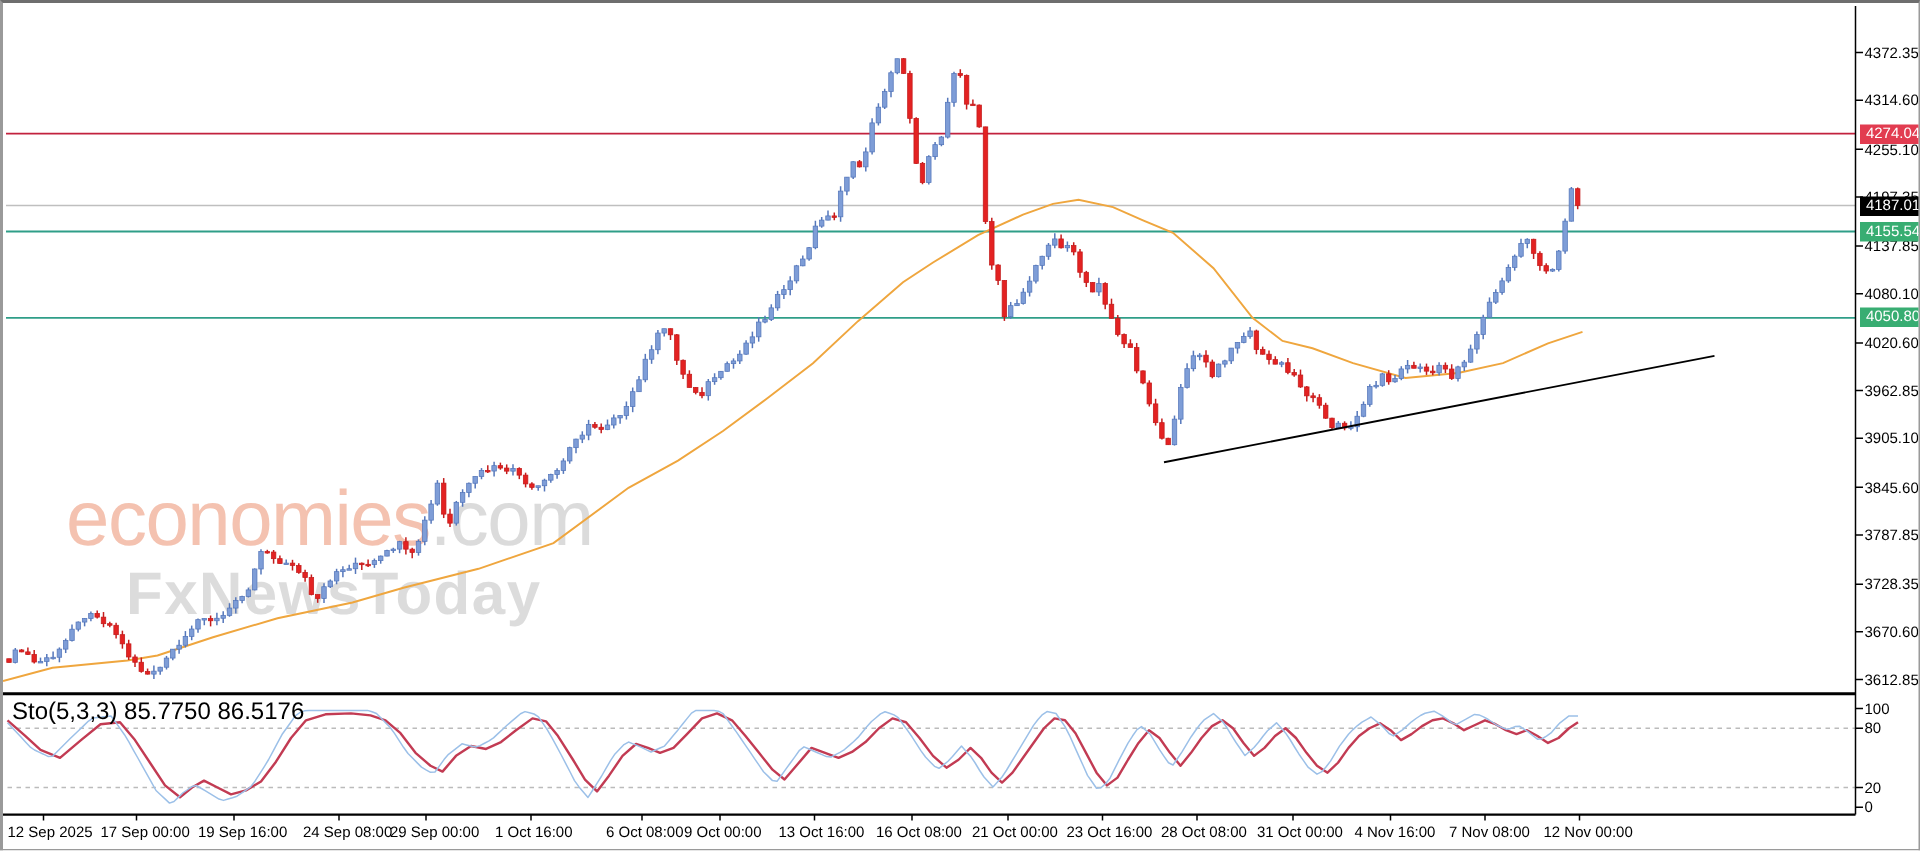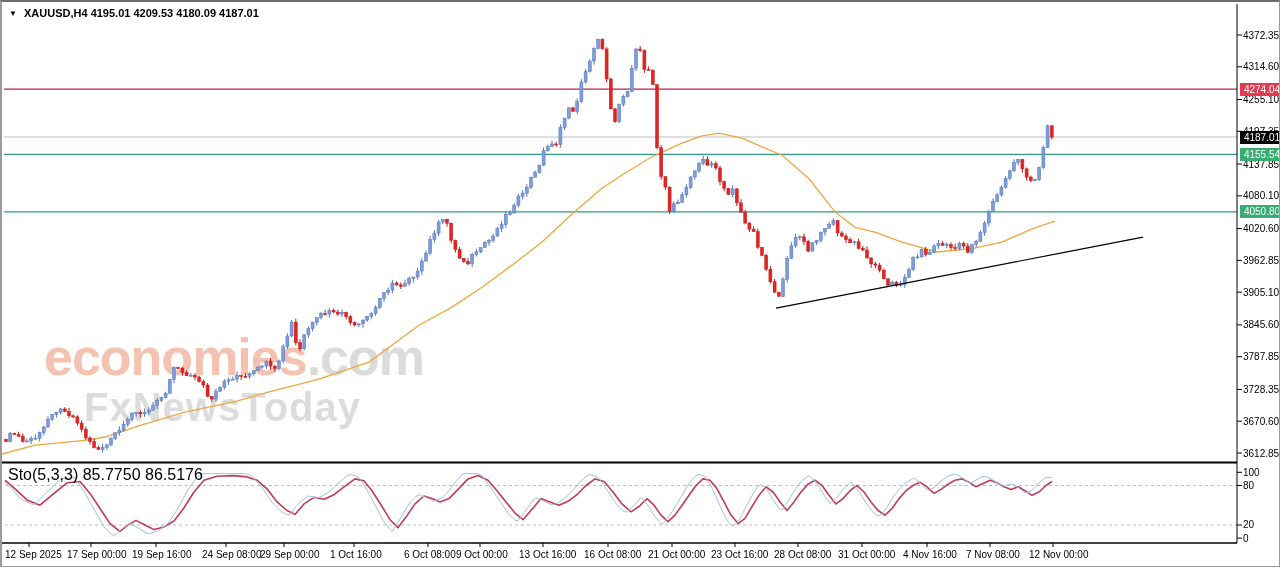--- a/index.html
+++ b/index.html
@@ -1,21 +1,21 @@
 <!DOCTYPE html>
 <html><head>
 <meta charset="utf-8">
 <style>
   html,body{margin:0;padding:0;background:#fff;}
   #app{position:relative;width:1280px;height:567px;background:#fff;overflow:hidden;
        font-family:"Liberation Sans",sans-serif;
        border-top:2px solid #6e6e6e;border-left:2px solid #9a9a9a;
        border-right:1px solid #9a9a9a;border-bottom:1px solid #9a9a9a;box-sizing:border-box;}
   #watermark{position:absolute;left:42px;top:318px;z-index:0;line-height:1;user-select:none;}
-  .wm-line1{font-size:52px;font-weight:bold;letter-spacing:-1px;margin-top:11px;}
+  .wm-line1{font-size:52px;font-weight:normal;letter-spacing:-1px;}
   .wm-brand{color:rgba(238,156,128,0.62);}
   .wm-suffix{color:rgba(190,190,190,0.55);}
   .wm-line2{font-size:40px;font-weight:bold;color:rgba(185,185,185,0.5);margin-top:4px;margin-left:40px;letter-spacing:1px;}
   svg#chart{position:absolute;left:0;top:0;z-index:1;}
   #header{position:absolute;left:7px;top:5px;z-index:2;font-size:11px;font-weight:bold;color:#000;}
   #header .arrow{font-size:8px;vertical-align:1px;margin-right:4px;cursor:pointer;}
   #sto-label{position:absolute;left:6px;top:464px;z-index:2;font-size:16px;color:#000;}
   .badge{position:absolute;left:1238px;z-index:3;width:44px;height:13px;font-size:10px;
          line-height:13px;text-align:center;color:#fff;}
   .axis-text{font-size:10px;fill:#000;}
@@ -622,26 +622,20 @@
         <text x="836" y="556" class="axis-text">31 Oct 00:00</text>
         <line x1="925" y1="541" x2="925" y2="545" stroke="#000" stroke-width="1"></line>
         <text x="901" y="556" class="axis-text">4 Nov 16:00</text>
         <line x1="988" y1="541" x2="988" y2="545" stroke="#000" stroke-width="1"></line>
         <text x="964" y="556" class="axis-text">7 Nov 08:00</text>
         <line x1="1051" y1="541" x2="1051" y2="545" stroke="#000" stroke-width="1"></line>
         <text x="1027" y="556" class="axis-text">12 Nov 00:00</text>
       </g>
   </svg>
 
-  <div id="header">
-    <span class="arrow">▼</span>
-    <span>XAUUSD,H4</span>
-    <span> </span>
-    <span>4195.01 4209.53 4180.09 4187.01</span>
-  </div>
 
   <div id="sto-label">Sto(5,3,3) 85.7750 86.5176</div>
 
   <div class="badge" id="badge-0" style="top: 80.6061px; background: rgb(226, 60, 80);">4274.04</div>
   <div class="badge" id="badge-1" style="top: 128.504px; background: rgb(0, 0, 0);">4187.01</div>
   <div class="badge" id="badge-2" style="top: 145.824px; background: rgb(56, 173, 114);">4155.54</div>
   <div class="badge" id="badge-3" style="top: 203.469px; background: rgb(56, 173, 114);">4050.80</div>
 
 </div>
 

